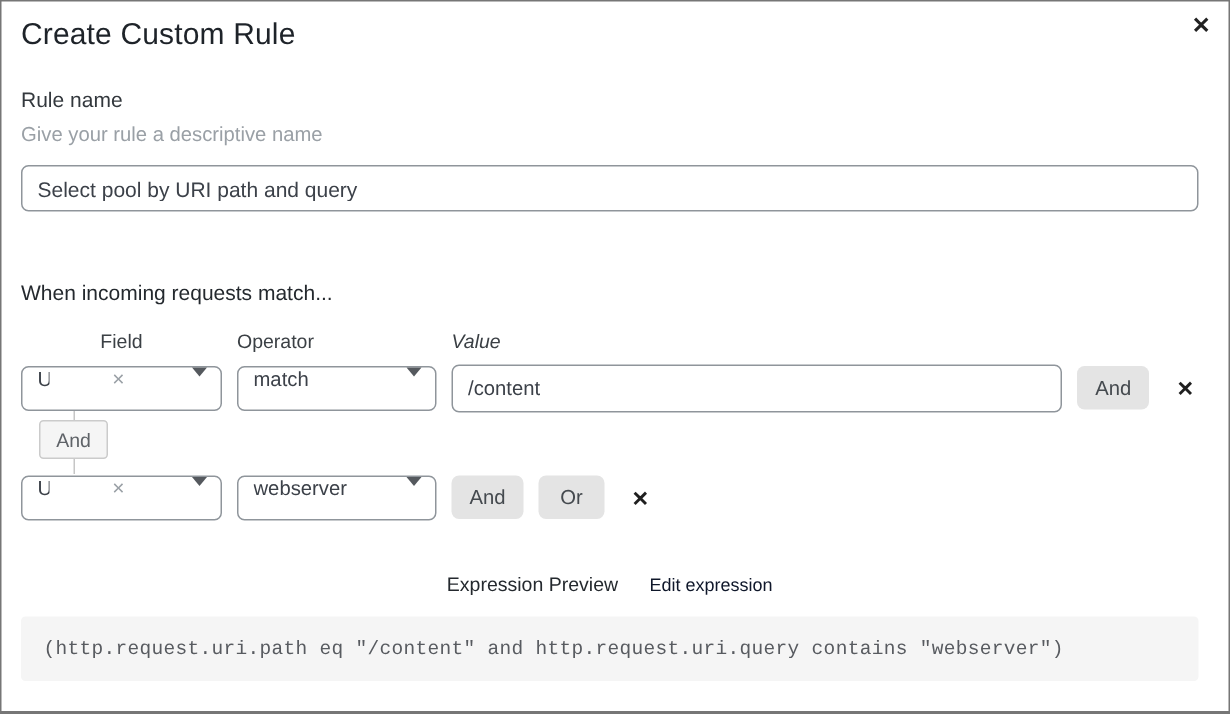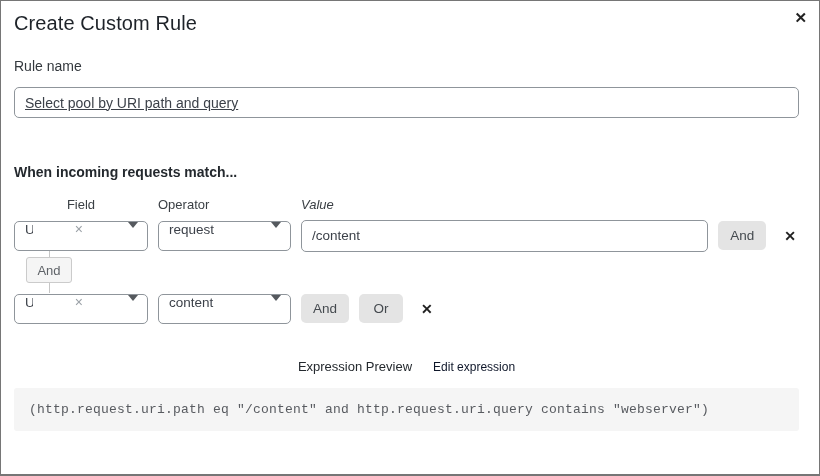--- a/index.html
+++ b/index.html
@@ -21,23 +21,23 @@
     background:none; border:none; cursor:pointer; line-height:1.4;
     font-family:"Liberation Sans", sans-serif;
   }
   .section-label { margin-top:23px; font-size:14px; color:#33383d; }
   .helper { margin-top:8px; font-size:13.5px; color:#9aa0a6; }
   .text-input {
     margin-top:13px; width:100%; height:31px;
     border:1px solid #8f959b; border-radius:5px;
     padding:0 10px; font-size:14px; color:#3c4149;
     font-family:"Liberation Sans", sans-serif;
-    background:#fff; outline:none;text-decoration:underline;
+    background:#fff; outline:none;
   }
-  .match-heading { margin-top:46px; font-size:14px; font-weight:700; color:#24292e; }
+  .match-heading { margin-top:46px; font-size:14px; font-weight:400; color:#24292e; }
   .col-labels { display:flex; gap:10px; margin-top:17px; font-size:13px; color:#3b4045; }
   .col-field { width:134px;text-align:center; }
   .col-operator { width:133px; }
   .col-value { flex:1;font-style:italic; }
   .rule-row { display:flex; gap:10px; align-items:center; margin-top:8px; height:31px; }
   .select-box {
     display:flex; align-items:flex-start;
     height:30px; border:1px solid #8f959b; border-radius:5px;
     background:#fff; padding:0 9px 0 10px; cursor:pointer; flex:none;gap:38px;
   }
@@ -88,39 +88,40 @@
 </style>
 </head>
 <body>
 
 <div class="dialog">
 
   <div class="title">Create Custom Rule</div>
   <button class="close-btn">✕</button>
 
   <div class="section-label">Rule name</div>
+  <div class="helper">Give your rule a descriptive name</div>
   <input class="text-input" type="text" value="Select pool by URI path and query" style="">
 
   <div class="match-heading">When incoming requests match...</div>
 
   <div class="col-labels">
     <div class="col-field">Field</div>
     <div class="col-operator">Operator</div>
     <div class="col-value">Value</div>
   </div>
 
   
   <div class="rule-row">
     <div class="select-box w1">
       <span class="select-text">URI Path</span>
       <span class="clear-x">×</span>
       <span class="chevron"></span>
     </div>
     <div class="select-box w2">
-      <span class="select-text">request</span>
+      <span class="select-text">match</span>
       <span class="chevron"></span>
     </div>
     <input class="value-input" type="text" value="/content" style="">
     <button class="op-btn">And</button>
     <button class="remove-x">✕</button>
   </div>
 
   
   <div class="connector">
     <div class="vline top"></div>
@@ -129,21 +130,21 @@
   </div>
 
   
   <div class="rule-row" style="margin-top:0;">
     <div class="select-box w1">
       <span class="select-text">URI Query St...</span>
       <span class="clear-x">×</span>
       <span class="chevron"></span>
     </div>
     <div class="select-box w2">
-      <span class="select-text">content</span>
+      <span class="select-text">webserver</span>
       <span class="chevron"></span>
     </div>
     <button class="op-btn">And</button>
     <button class="op-btn">Or</button>
     <button class="remove-x">✕</button>
   </div>
 
   <div class="expr-row">
     <span class="expr-label">Expression Preview</span>
     <a class="expr-link">Edit expression</a>

